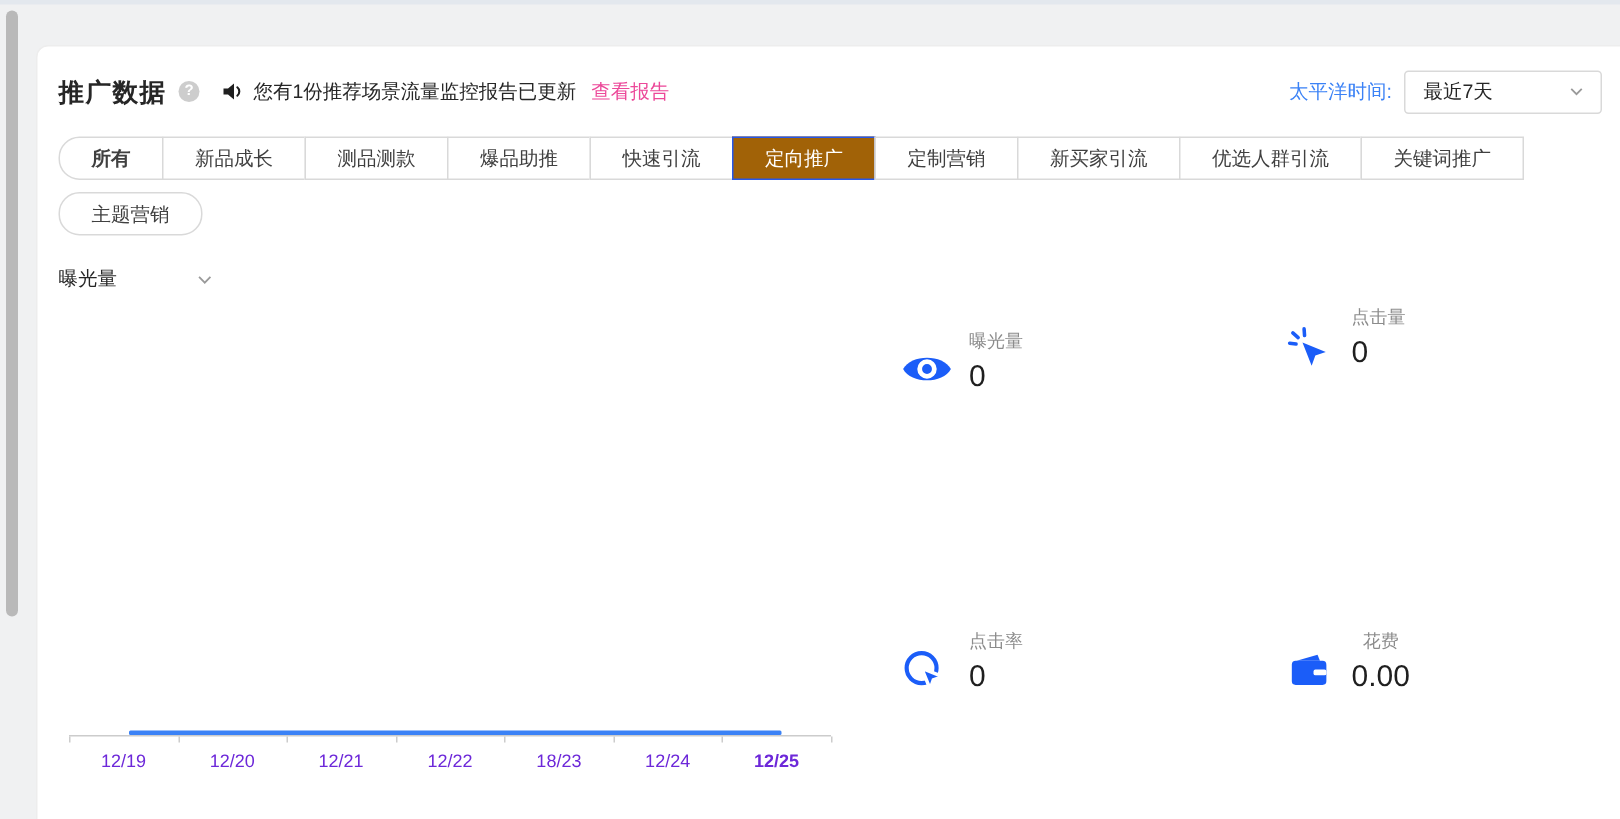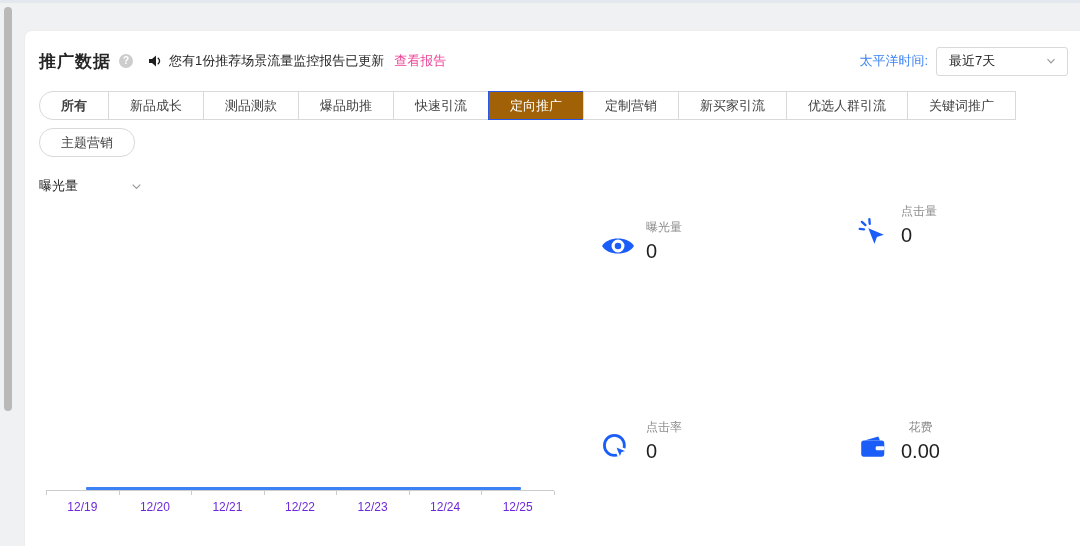--- a/index.html
+++ b/index.html
@@ -124,23 +124,23 @@
       <div class="tick" style="left: 145.1px;"></div>
       <div class="tick" style="left: 217.7px;"></div>
       <div class="tick" style="left: 290.3px;"></div>
       <div class="tick" style="left: 362.9px;"></div>
       <div class="tick" style="left: 435.4px;"></div>
       <div class="tick" style="left: 508px;"></div>
       <div class="x-label" style="left: 36.3px;">12/19</div>
       <div class="x-label" style="left: 108.9px;">12/20</div>
       <div class="x-label" style="left: 181.4px;">12/21</div>
       <div class="x-label" style="left: 254px;">12/22</div>
-      <div class="x-label" style="left: 326.6px;">12/23</div>
+      <div class="x-label" style="left: 326.6px;">18/23</div>
       <div class="x-label" style="left: 399.1px;">12/24</div>
-      <div class="x-label" style="left: 471.7px;">12/25</div>
+      <div class="x-label" style="left: 471.7px; font-weight: bold;">12/25</div>
     </div>
 
   <div class="metric m1">
     <span class="icon-wrap">
       <svg width="34" height="28" viewBox="0 0 32 26">
         <path d="M1 13 C6 3.5, 26 3.5, 31 13 C26 22.5, 6 22.5, 1 13 Z" fill="#1b5df8"></path>
         <circle cx="16" cy="13" r="4.6" fill="none" stroke="#ffffff" stroke-width="3"></circle>
       </svg>
     </span>
     <span class="col">

